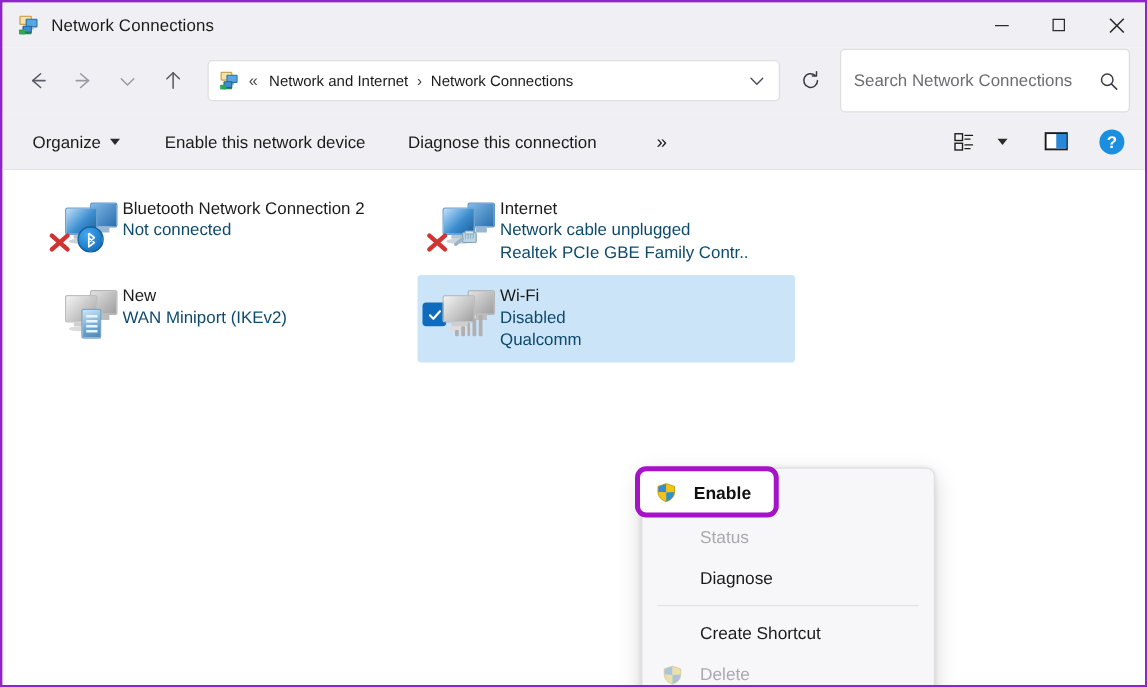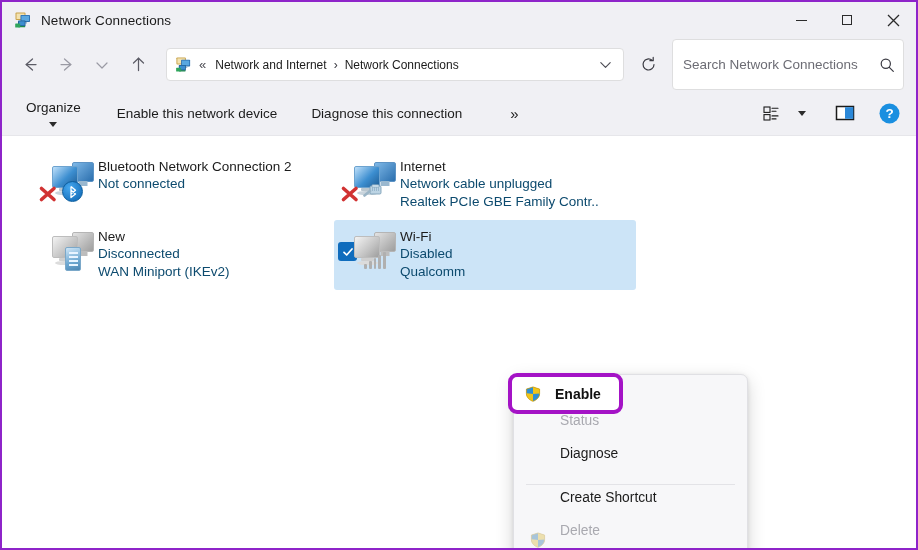--- a/index.html
+++ b/index.html
@@ -144,21 +144,21 @@
     border-bottom: 1px solid #e6e6ea;
   }
   .cmd-item {
     font-size: 13.5px;
     color: #1b1b1b;
     padding: 7px 10px;
     border-radius: 4px;
     white-space: nowrap;
     display:flex;align-items:center;gap:7px;
   }
-  .cmd-gap-a { margin-right: 16px; flex-direction: column; }
+  .cmd-gap-a { margin-right: 16px; }
   .cmd-gap-b { margin-right: 14px; }
   .cmd-gap-c { margin-right: 14px; }
   .caret-down {
     width:0;height:0;
     border-left:4px solid transparent;
     border-right:4px solid transparent;
     border-top:5px solid #2b2b2b;
   }
   .overflow-btn {
     font-size: 15px; color:#1b1b1b;
@@ -312,20 +312,21 @@
     background: #f7f7f9;
     border: 1px solid #e0e0e4;
     border-radius: 7px;
     box-shadow: 0 6px 18px rgba(0,0,0,.17), 0 1px 4px rgba(0,0,0,.10);
     padding: 5px 0 5px 0;
     z-index: 40;
   }
   .ctx-item {
     height: 33px;
     display: flex;
+    align-items: center;
     padding-left: 12px;
     font-size: 13.8px;
     color: #1b1b1b;
     margin: 0 4px;
     border-radius: 4px;
     position: relative;
   }
   .ctx-item.disabled { color:#a9a9b0; }
   .ctx-ico { width: 30px; flex:none; display:flex;align-items:center; }
   .ctx-label { white-space:nowrap; }
@@ -568,21 +569,20 @@
           <div class="pcicon pc-grey">
             <div class="mon-back"></div>
             <div class="mon-front"></div>
             <div class="mon-stand"></div>
             <div class="mon-base"></div>
           </div>
           <span class="badge-server"></span>
         </div>
         <div class="tile-text">
           <div class="tile-name">New</div>
-          <div class="tile-sub">Disconnected</div>
           <div class="tile-sub">WAN Miniport (IKEv2)</div>
         </div>
       </div>
 
       <div class="tile selected">
         <div class="tile-check">
           <svg width="12" height="12" viewBox="0 0 12 12">
             <path d="M2 6.3 L4.7 9 L10 3" stroke="#ffffff" stroke-width="1.7" fill="none" stroke-linecap="round" stroke-linejoin="round"></path>
           </svg>
         </div>

